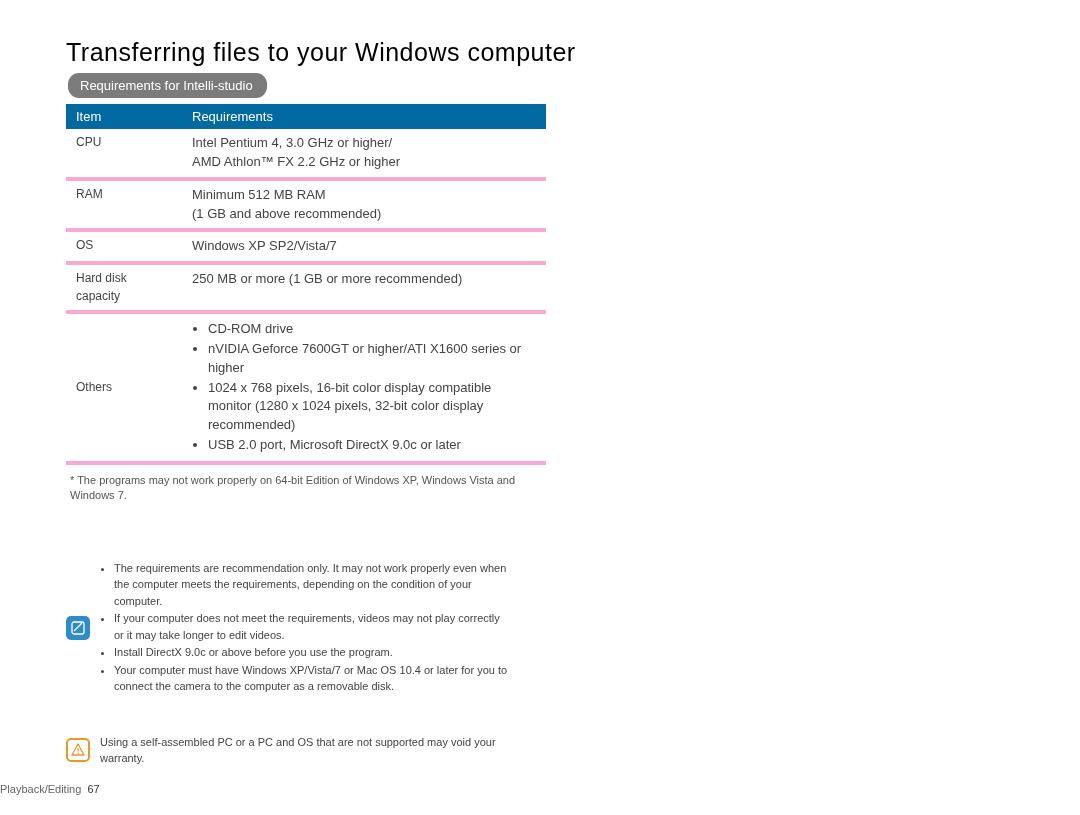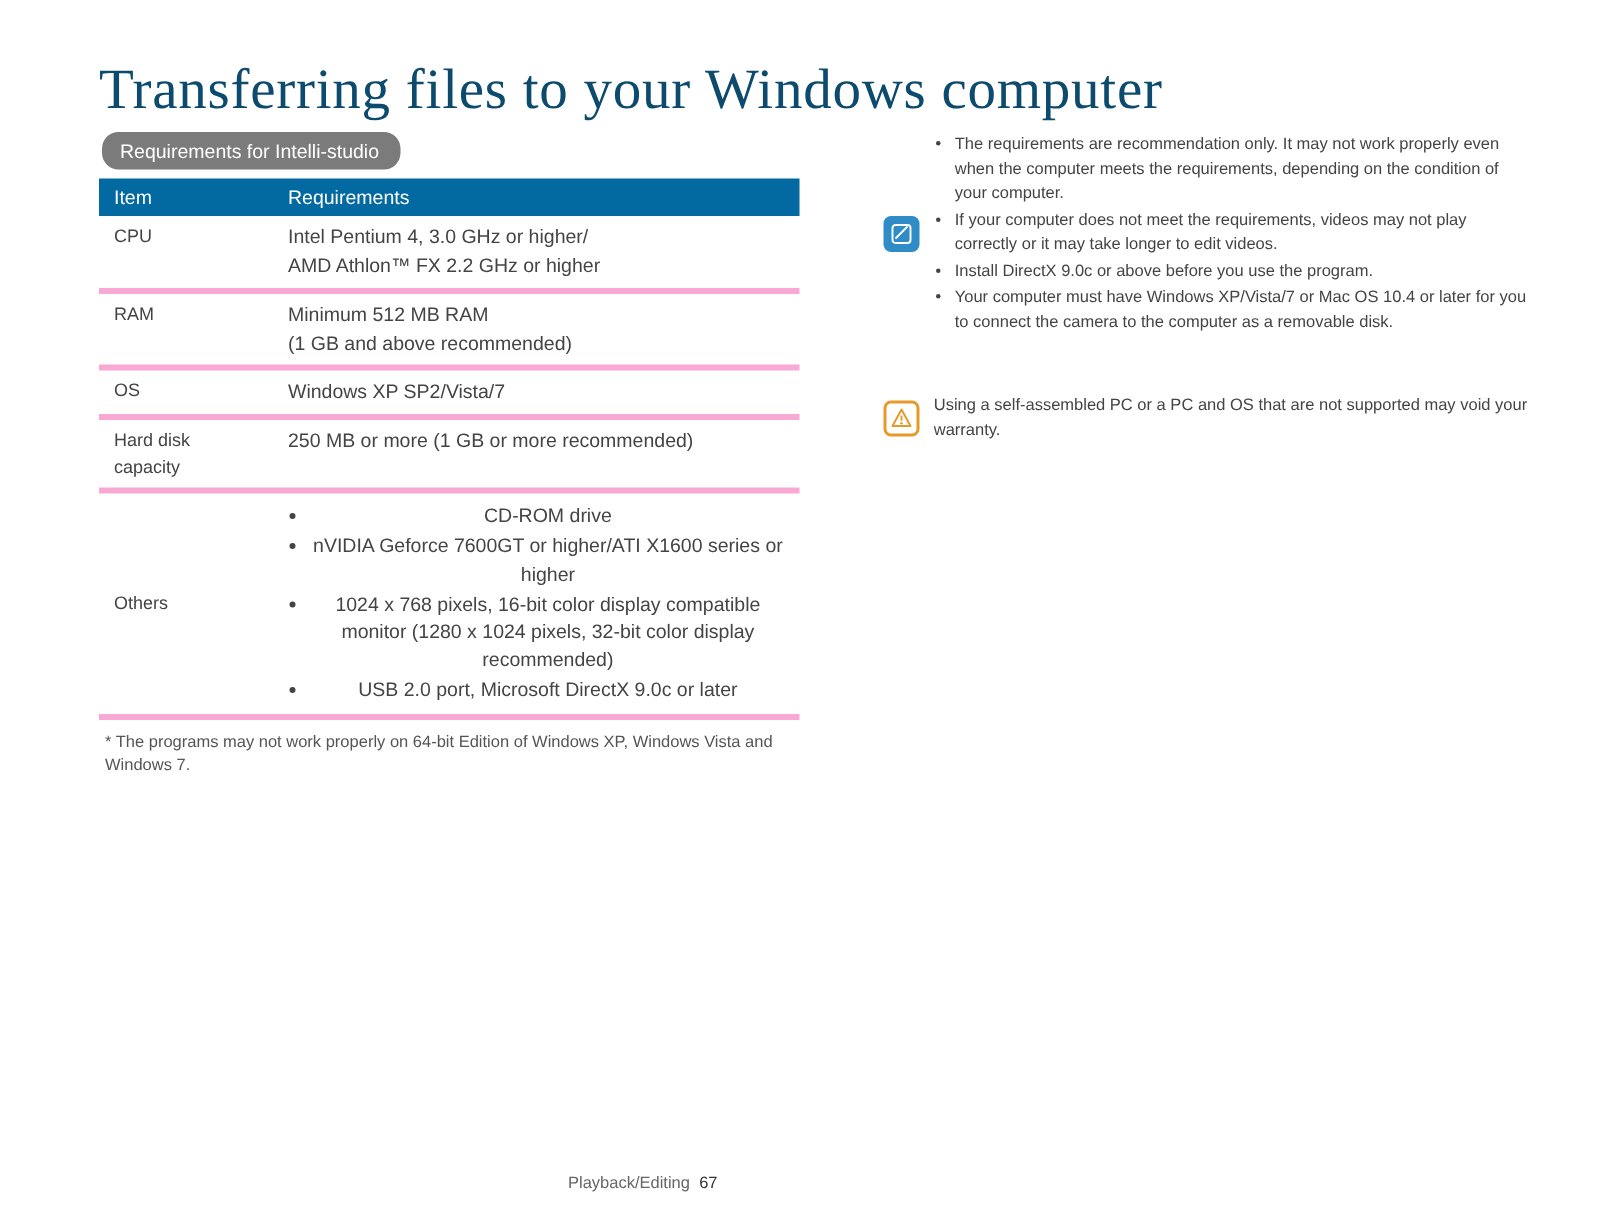--- a/index.html
+++ b/index.html
@@ -9,35 +9,36 @@
     background: #ffffff;
     width: 1080px;
     height: 815px;
     box-sizing: border-box;
     color: #333;
   }
   .page {
     padding: 38px 58px 0 66px;
   }
   .title {
-    font-size: 38px;
+    font-size: 25px;
     font-weight: 300;
-    color: #0c4a6e;
+    color: #000000;
     letter-spacing: 0.5px;
     margin: 0 0 6px 0;
-    font-family: Liberation Serif, serif;
+    font-family: Liberation Sans, sans-serif;
   }
   .intro {
     font-size: 13px;
     color: #444;
     margin: 0 0 22px 2px;
   }
   .cols {
     display: flex;
     gap: 56px;
+    flex-direction: column;
   }
   .left {
     width: 480px;
   }
   .right {
     width: 446px;
   }
   .section-pill {
     display: inline-block;
     background: #7b7b7b;
@@ -70,21 +71,20 @@
   table.req td.item {
     font-size: 12px;
     color: #444;
   }
   table.req ul {
     margin: 0;
     padding-left: 16px;
   }
   table.req ul li {
     margin: 1px 0;
-    text-align: center;
   }
   .footnote {
     font-size: 11px;
     color: #555;
     margin: 8px 0 0 4px;
     line-height: 1.4;
   }
   .callout {
     display: flex;
     align-items: center;
@@ -109,21 +109,21 @@
     padding-left: 14px;
     line-height: 1.5;
   }
   .callout p { padding-left: 0; }
   .callout ul li { margin-bottom: 1px; }
   .footer {
     position: absolute;
     bottom: 20px;
     left: 0;
     width: 857px;
-    text-align: center;
+    text-align: left;
     font-size: 11px;
     color: #666;
   }
   .footer .pg { color: #333; }
 </style>
 </head>
 <body>
 
 <div class="page">
   <h1 class="title">Transferring files to your Windows computer</h1>

